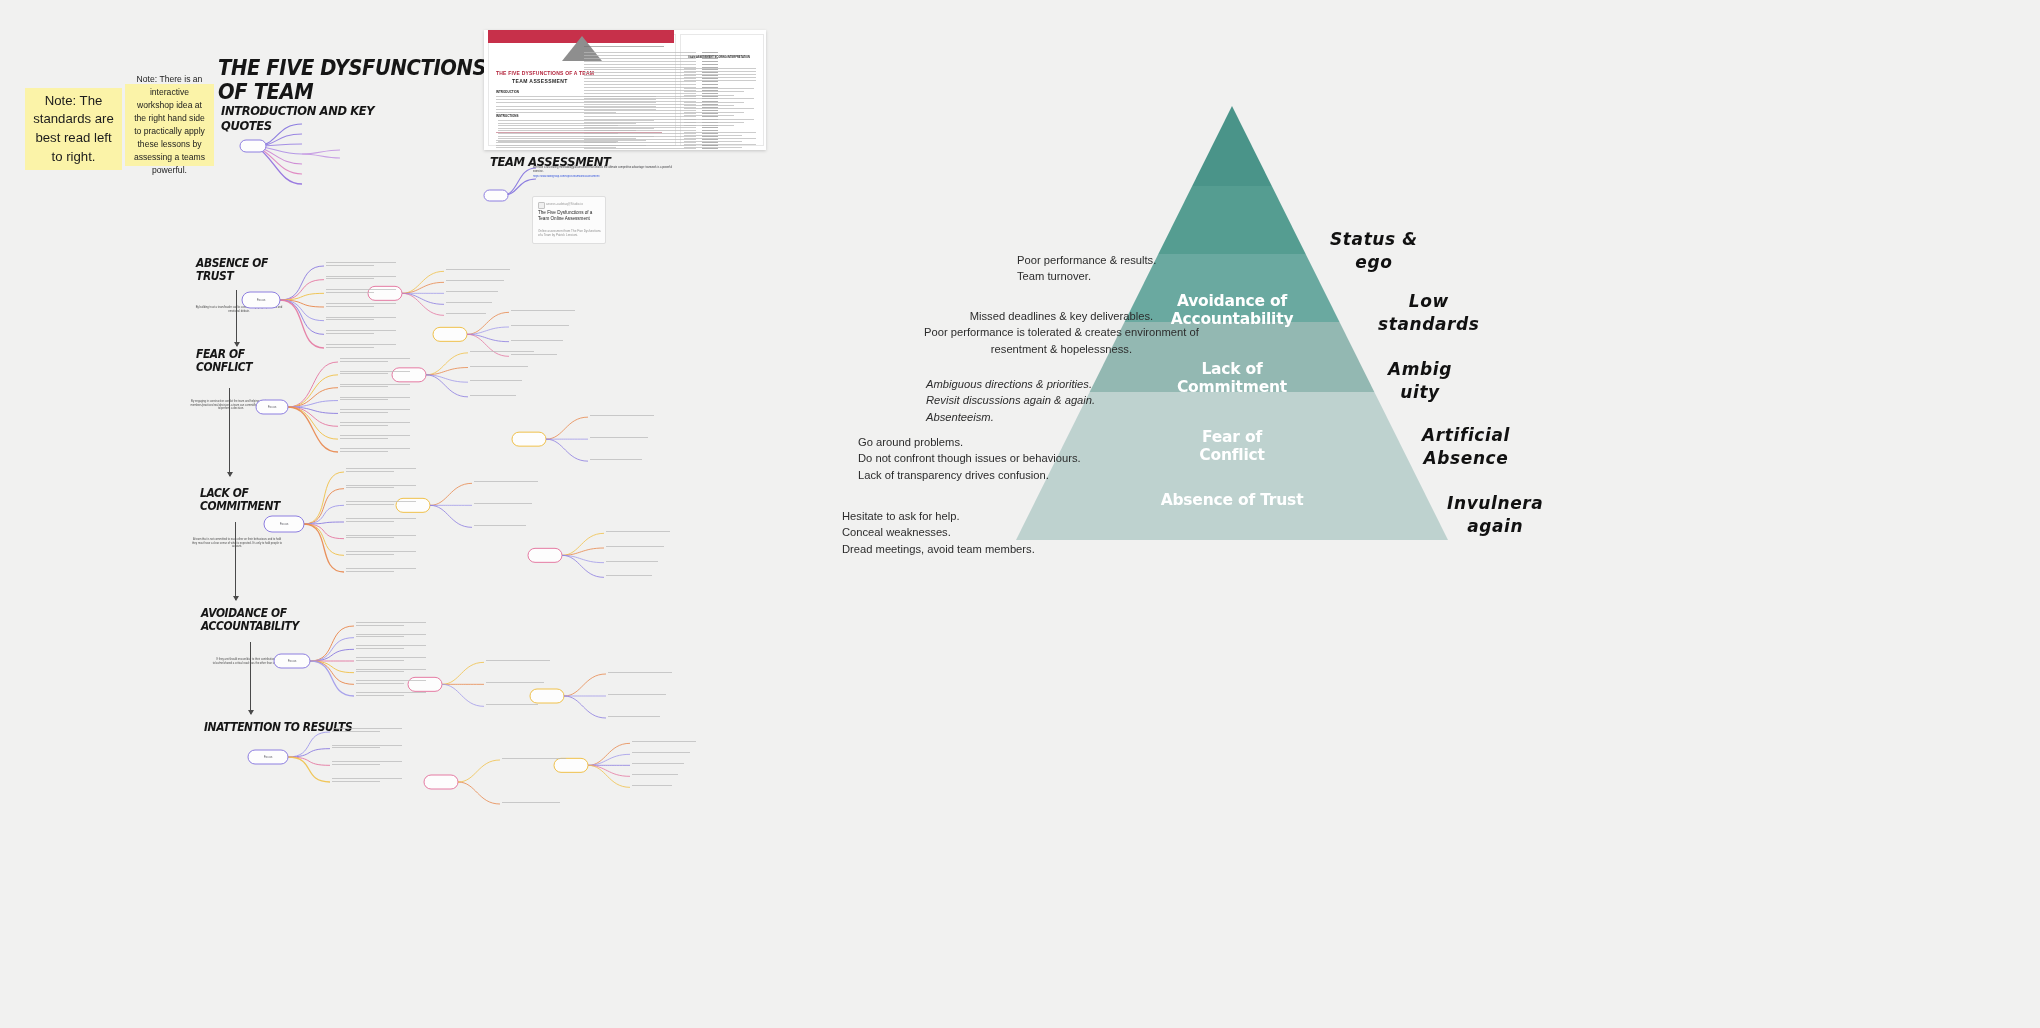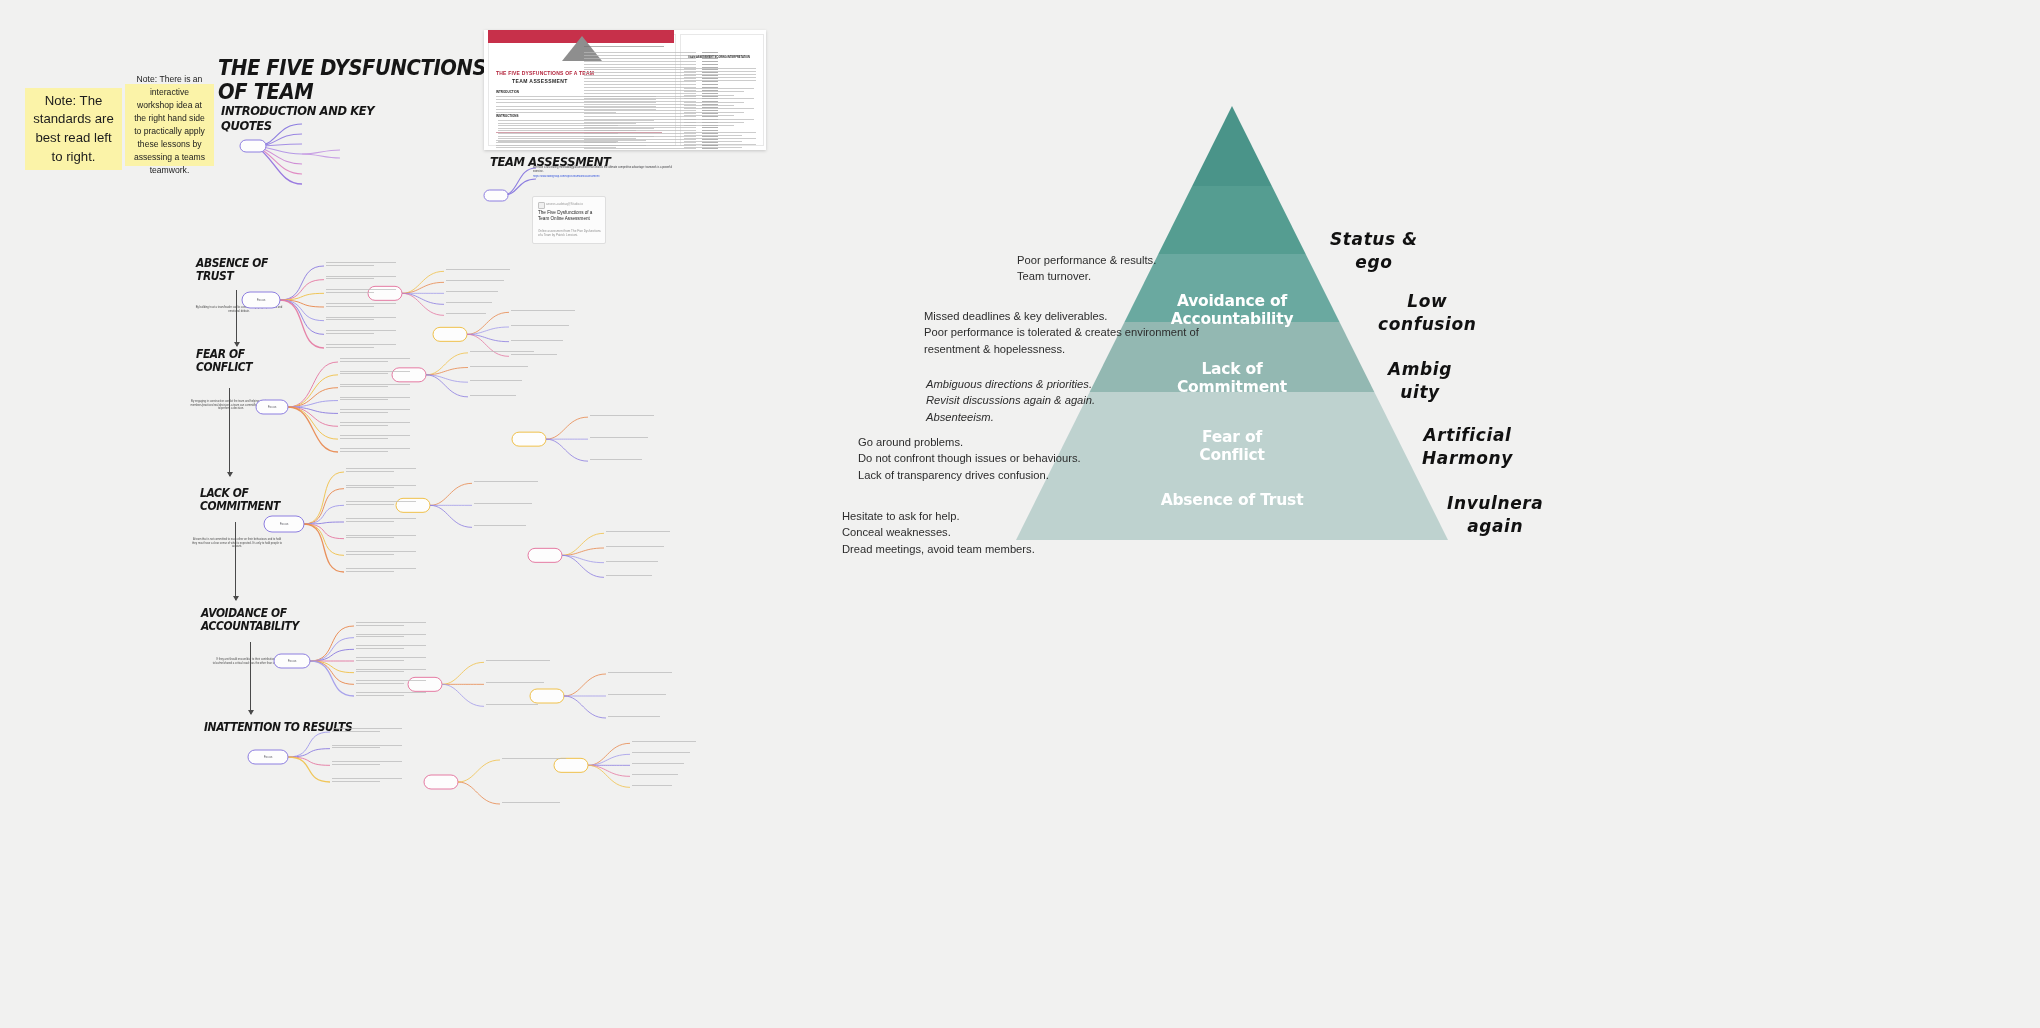--- a/index.html
+++ b/index.html
@@ -115,21 +115,21 @@
   #tl-2{top:255px;font-size:15.5px;}
   #tl-3{top:323px;font-size:15.5px;}
   #tl-4{top:386px;font-size:15.5px;}
 
   .sym{
     position:absolute;color:#2c2c2c;
     font-size:11.2px;line-height:1.46;white-space:pre-line;
     font-family:"Liberation Sans", sans-serif;
   }
   #sym-0{left:1017px;top:252px;}
-  #sym-1{left:924px;top:308px;}
+  #sym-1{left:924px;top:308px;text-align:center;}
   #sym-2{left:926px;top:376px;font-style:italic;}
   #sym-3{left:858px;top:434px;}
   #sym-4{left:842px;top:508px;}
 
   .hand{
     position:absolute;color:#111111;
     font-family:"DejaVu Sans", sans-serif;
     font-style:italic;font-weight:bold;
     font-size:17px;line-height:1.38;
     text-align:center;white-space:pre-line;
@@ -140,21 +140,21 @@
   #hd-2{left:1388px;top:358px;}
   #hd-3{left:1422px;top:424px;}
   #hd-4{left:1447px;top:492px;}
 </style>
 </head>
 <body>
 
 <div class="canvas">
 
   <div class="sticky" id="sticky-1">Note: The standards are best read left to right.</div>
-  <div class="sticky" id="sticky-2">Note: There is an interactive workshop idea at the right hand side to practically apply these lessons by assessing a teams teamwork.</div>
+  <div class="sticky" id="sticky-2">Note: There is an interactive workshop idea at the right hand side to practically apply these lessons by assessing a teams powerful.</div>
 
   <div class="mm-title" id="main-title">THE FIVE DYSFUNCTIONS
 OF TEAM</div>
   <div class="mm-title" id="sub-title">INTRODUCTION AND KEY
 QUOTES</div>
   <div class="mm-title" id="ta-title">TEAM ASSESSMENT</div>
 
   <div id="doc-preview">
     <div class="doc-page" id="doc-p1"></div>
     <div class="doc-page" id="doc-p2"></div>
@@ -549,21 +549,21 @@
   <div class="sym" id="sym-4">Hesitate to ask for help.
 Conceal weaknesses.
 Dread meetings, avoid team members.</div>
   <div class="sym" id="sym-3">Go around problems.
 Do not confront though issues or behaviours.
 Lack of transparency drives confusion.</div>
 
   <div class="hand" id="hd-0">Status &amp;
 ego</div>
   <div class="hand" id="hd-1">Low
-confusion</div>
+standards</div>
   <div class="hand" id="hd-2">Ambig
 uity</div>
   <div class="hand" id="hd-3">Artificial
-Harmony</div>
+Absence</div>
   <div class="hand" id="hd-4">Invulnera
 again</div>
 
 </div>
 
 </body></html>

